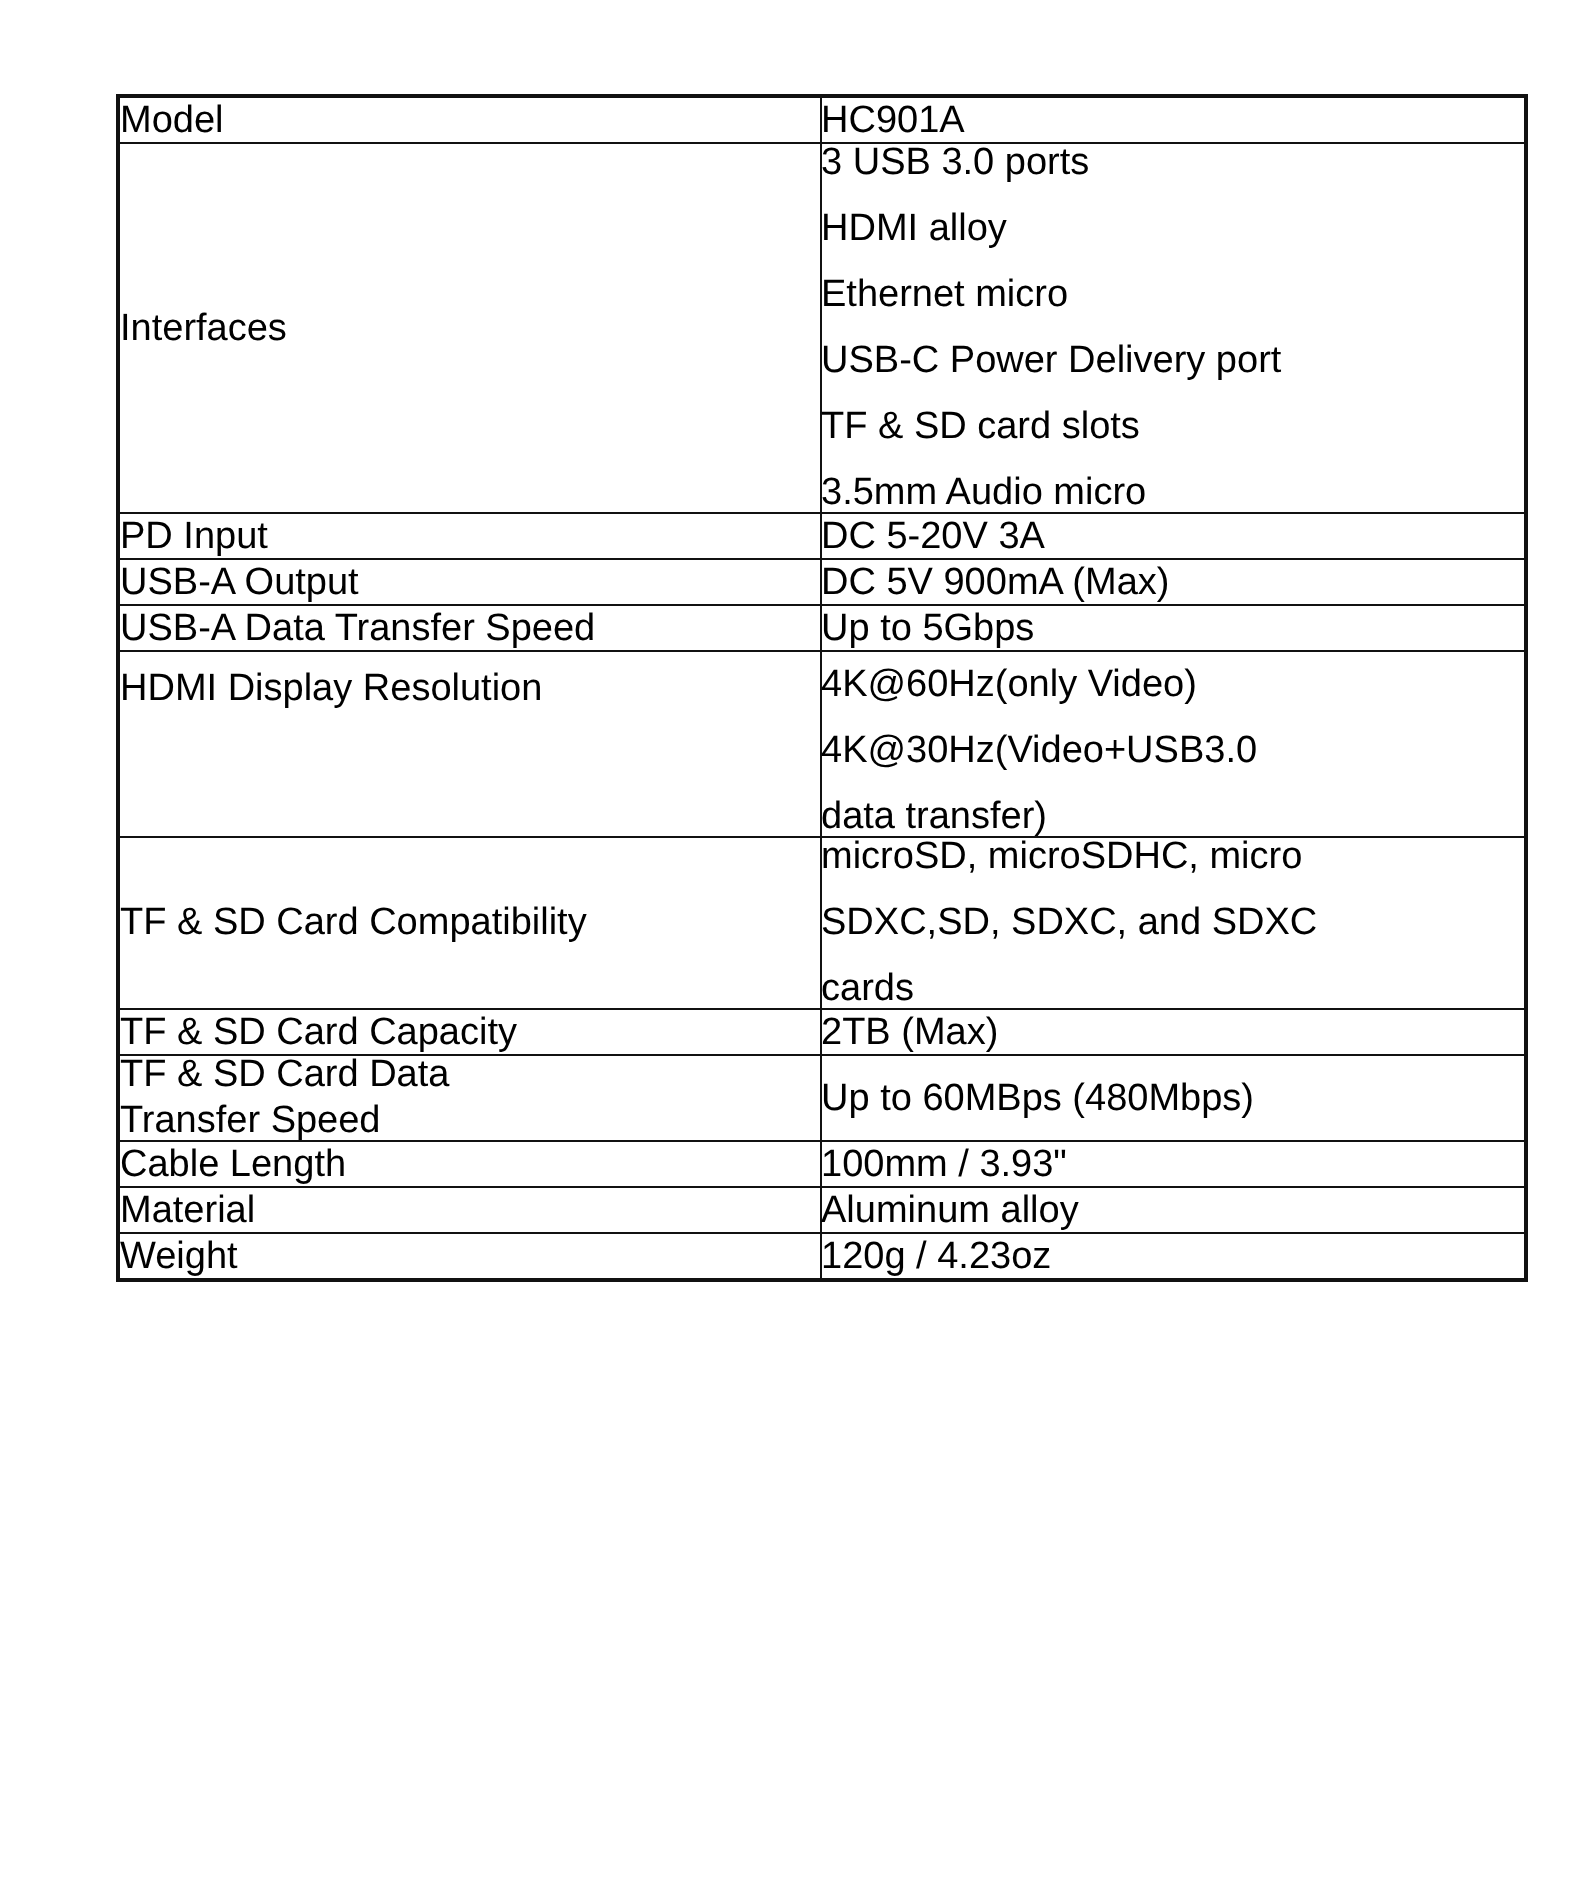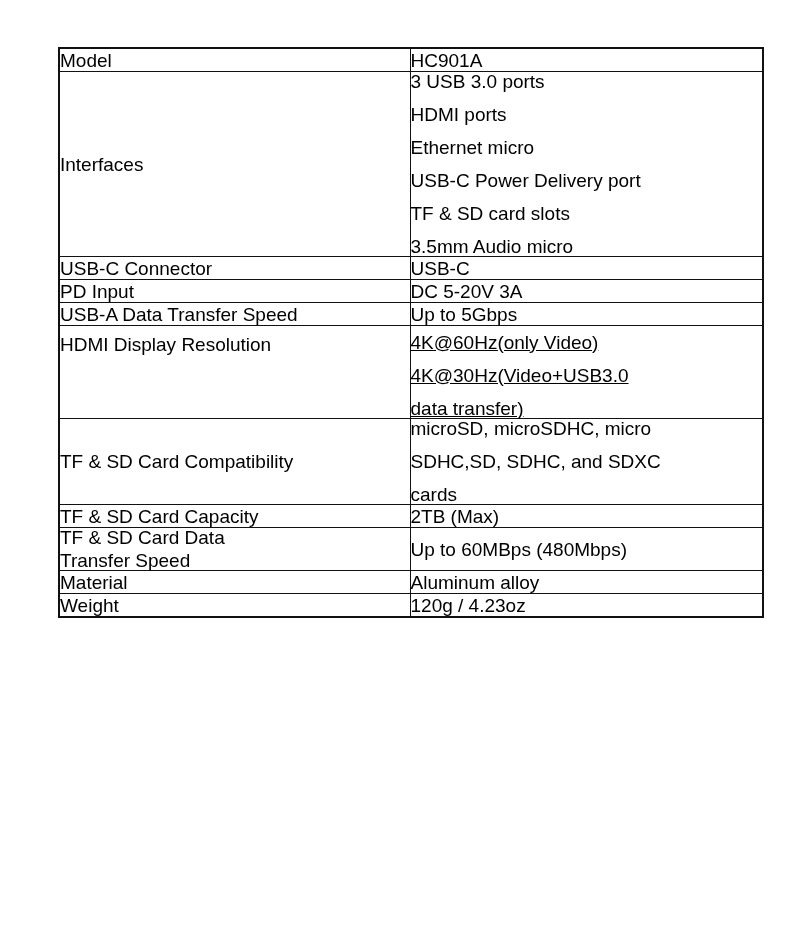--- a/index.html
+++ b/index.html
@@ -51,21 +51,20 @@
 
   
   td.label-cell.align-top {
     vertical-align: top;
     padding-top: 9px;
   }
 
   td.value-cell.align-top {
     vertical-align: top;
     padding-top: 7px;
-    text-decoration: underline;
   }
 
   
   tr.row-single td { height: 22px; }
 
   .line {
     display: block;
     white-space: pre;
   }
 
@@ -102,49 +101,49 @@
         </tr>
         <tr>
           <td class="label-cell">
             <div class="label-lines">
               <span class="line">Interfaces</span>
             </div>
           </td>
           <td class="value-cell">
             <div class="interfaces-lines">
               <span class="line">3 USB 3.0 ports</span>
-              <span class="line">HDMI ports</span>
+              <span class="line">HDMI alloy</span>
               <span class="line">Ethernet micro</span>
               <span class="line">USB-C Power Delivery port</span>
               <span class="line">TF &amp; SD card slots</span>
               <span class="line">3.5mm Audio micro</span>
             </div>
           </td>
         </tr>
         <tr class="row-single">
           <td class="label-cell">
             <div class="label-lines">
-              <span class="line">USB-C Connector</span>
-            </div>
-          </td>
-          <td class="value-cell">
-            <div class="value-lines">
-              <span class="line">USB-C</span>
-            </div>
-          </td>
-        </tr>
-        <tr class="row-single">
-          <td class="label-cell">
-            <div class="label-lines">
               <span class="line">PD Input</span>
             </div>
           </td>
           <td class="value-cell">
             <div class="value-lines">
               <span class="line">DC 5-20V 3A</span>
+            </div>
+          </td>
+        </tr>
+        <tr class="row-single">
+          <td class="label-cell">
+            <div class="label-lines">
+              <span class="line">USB-A Output</span>
+            </div>
+          </td>
+          <td class="value-cell">
+            <div class="value-lines">
+              <span class="line">DC 5V 900mA (Max)</span>
             </div>
           </td>
         </tr>
         <tr class="row-single">
           <td class="label-cell">
             <div class="label-lines">
               <span class="line">USB-A Data Transfer Speed</span>
             </div>
           </td>
           <td class="value-cell">
@@ -169,21 +168,21 @@
         </tr>
         <tr>
           <td class="label-cell">
             <div class="label-lines">
               <span class="line">TF &amp; SD Card Compatibility</span>
             </div>
           </td>
           <td class="value-cell">
             <div class="value-lines">
               <span class="line">microSD, microSDHC, micro</span>
-              <span class="line">SDHC,SD, SDHC, and SDXC</span>
+              <span class="line">SDXC,SD, SDXC, and SDXC</span>
               <span class="line">cards</span>
             </div>
           </td>
         </tr>
         <tr class="row-single">
           <td class="label-cell">
             <div class="label-lines">
               <span class="line">TF &amp; SD Card Capacity</span>
             </div>
           </td>
@@ -196,20 +195,32 @@
         <tr>
           <td class="label-cell">
             <div class="label-lines">
               <span class="line">TF &amp; SD Card Data</span>
               <span class="line">Transfer Speed</span>
             </div>
           </td>
           <td class="value-cell">
             <div class="value-lines">
               <span class="line">Up to 60MBps (480Mbps)</span>
+            </div>
+          </td>
+        </tr>
+        <tr class="row-single">
+          <td class="label-cell">
+            <div class="label-lines">
+              <span class="line">Cable Length</span>
+            </div>
+          </td>
+          <td class="value-cell">
+            <div class="value-lines">
+              <span class="line">100mm / 3.93"</span>
             </div>
           </td>
         </tr>
         <tr class="row-single">
           <td class="label-cell">
             <div class="label-lines">
               <span class="line">Material</span>
             </div>
           </td>
           <td class="value-cell">

